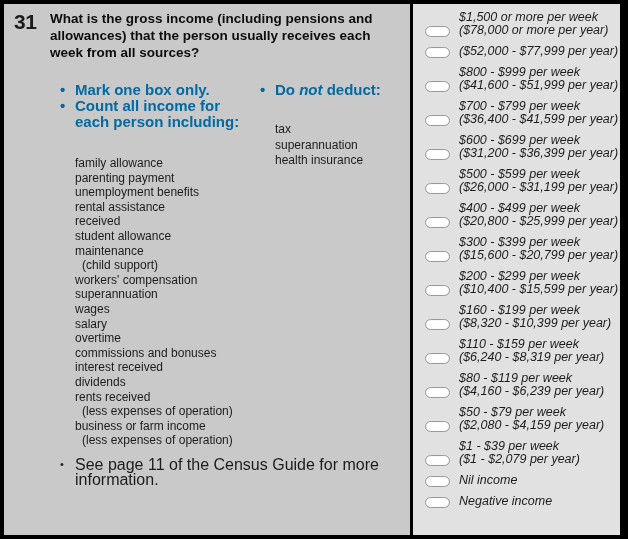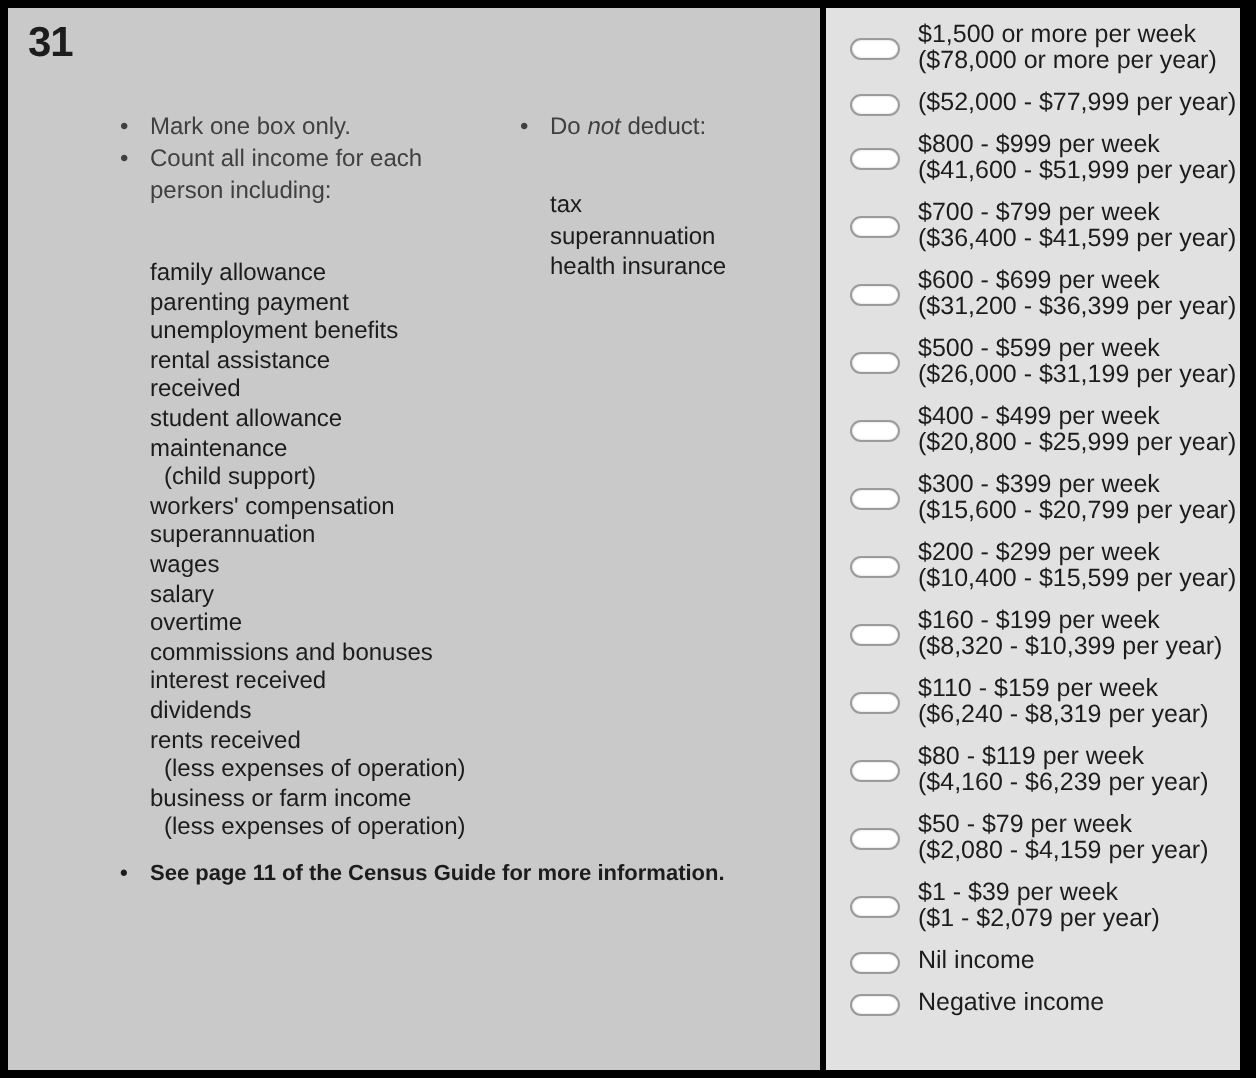--- a/index.html
+++ b/index.html
@@ -50,24 +50,24 @@
   .q-cols{
     display:flex;
     margin-top:21px;
     padding-left:56px;
   }
   .q-col-left{width:182px;flex:0 0 182px;}
   .q-col-right{margin-left:18px;}
   .bullet-item{
     position:relative;
     padding-left:15px;
-    font-size:12px;
-    font-weight:normal;
+    font-size:15px;
+    font-weight:bold;
     line-height:16px;
-    color:#404040;
+    color:#0369a1;
   }
   .bullet-item::before{
     content:"\2022";
     position:absolute;
     left:0;top:0;
   }
   .bullet-item .emph{font-style:italic;}
   .deduct-list{
     margin:24px 0 0 15px;
     font-size:12px;
@@ -76,41 +76,42 @@
   }
   .income-list{
     margin:26px 0 0 15px;
     font-size:12px;
     line-height:14.6px;
     list-style:none;
   }
   .income-list li.indent{padding-left:7px;}
   .q-footnote{
     margin:9px 0 0 56px;
-    font-size:11px;
-    font-weight:bold;
+    font-size:16px;
+    font-weight:normal;
     line-height:15px;
     color:var(--text);
   }
   .q-footnote::before{font-size:11px;}
   
   .a-panel{
     flex:1 1 auto;
     background:var(--right-bg);
     padding:7px 4px 0 12px;
     display:flex;
     flex-direction:column;
     gap:8px;
     color:var(--text);
     overflow:hidden;
   }
   .option-row{
     display:flex;
-    align-items:center;
+    align-items:flex-end;
     gap:9px;
+    font-style:italic;
   }
   .option-checkbox{
     flex:0 0 25px;
     width:25px;height:11px;
     margin-top:1px;
     background:var(--cb-fill);
     border:1px solid var(--cb-border);
     border-radius:6px;
     box-shadow:inset 0 0 1px #c4c4c4;
     cursor:pointer;
@@ -124,20 +125,21 @@
 </style>
 </head>
 <body>
 
 <div class="form">
 
   <div class="q-panel">
 
     <div class="q-header">
       <div class="q-number">31</div>
+      <div class="q-text">What is the gross income (including pensions and allowances) that the person usually receives each week from all sources?</div>
     </div>
 
     <div class="q-cols">
       <div class="q-col-left">
         <div class="bullet-item">Mark one box only.</div>
         <div class="bullet-item">Count all income for each person including:</div>
         <ul class="income-list">
   <li>family allowance</li>
 
   <li>parenting payment</li>

